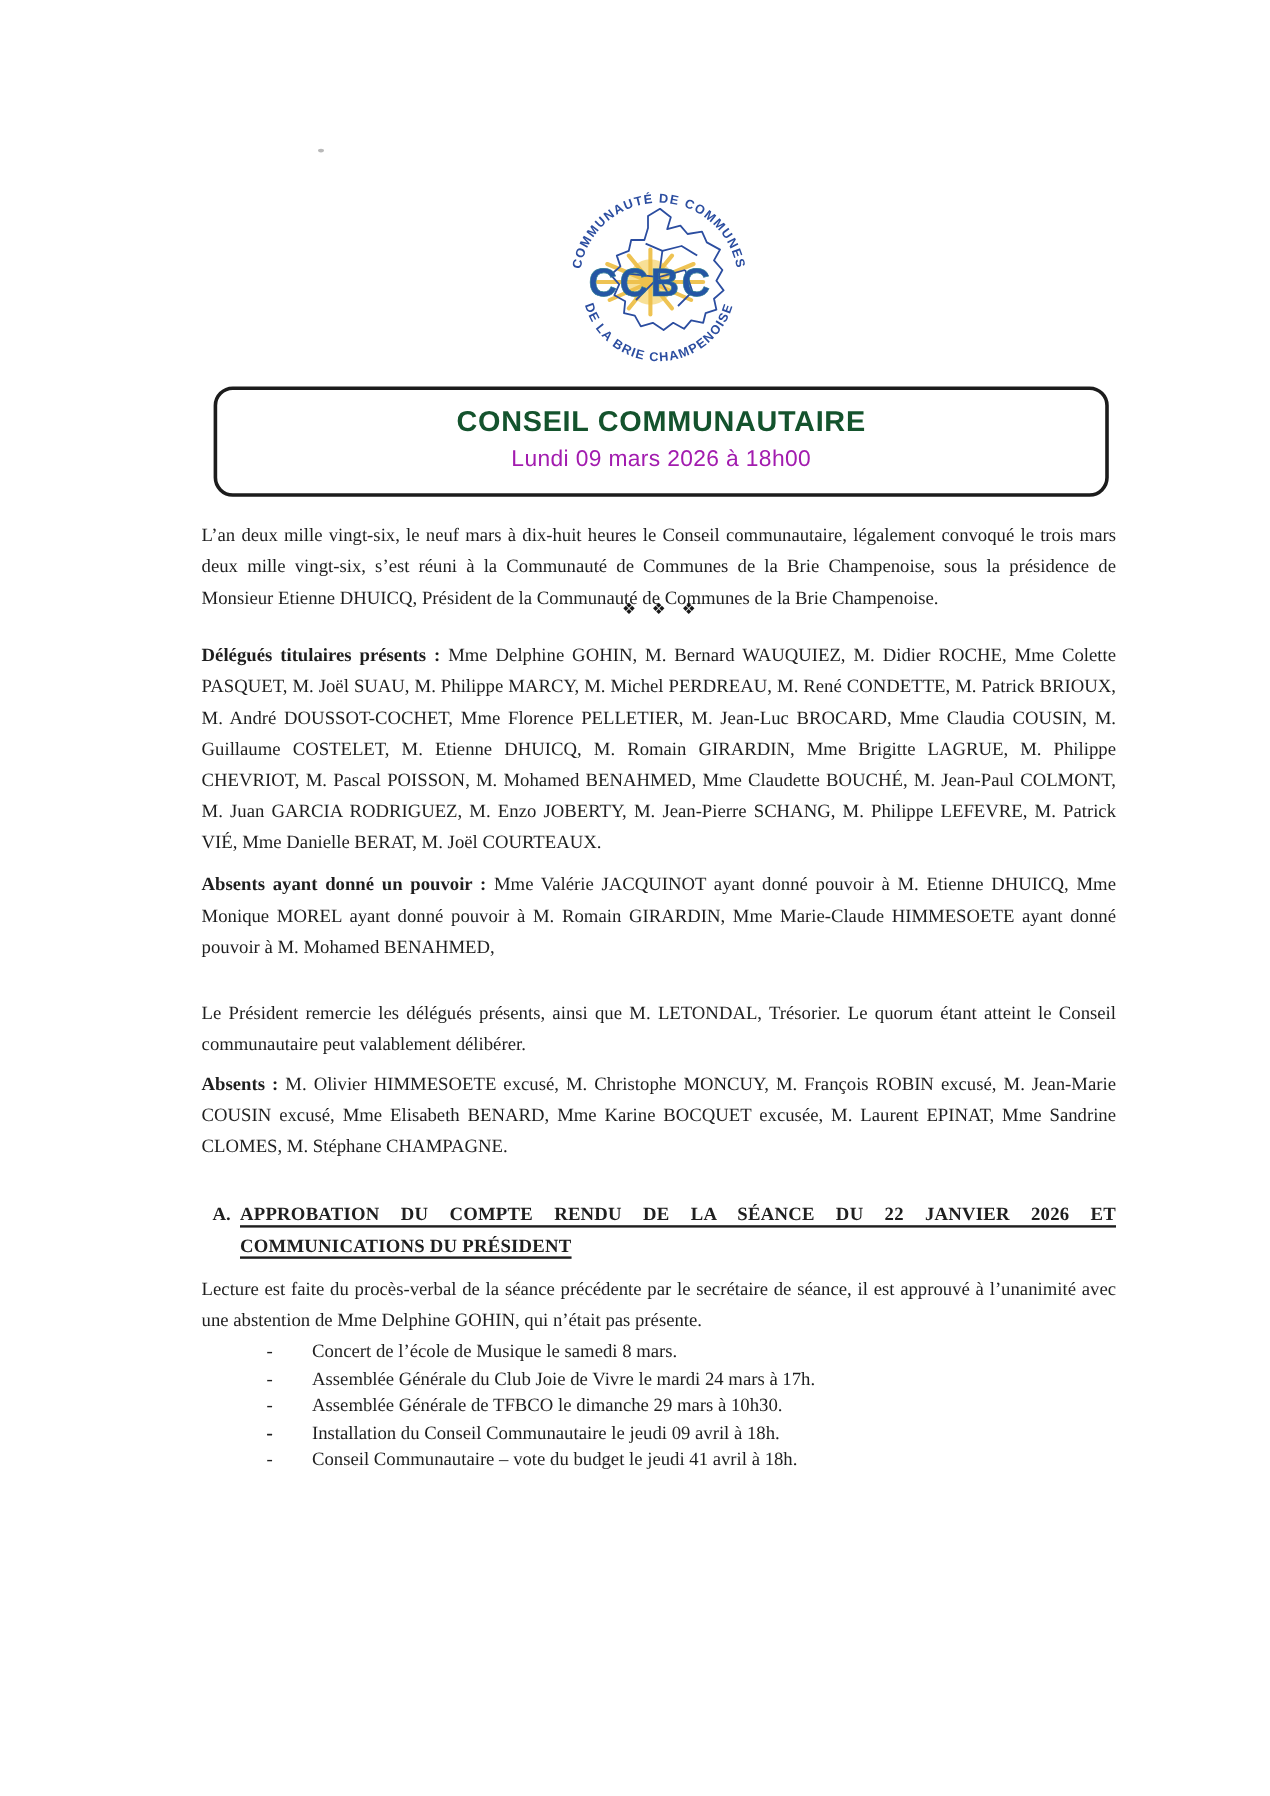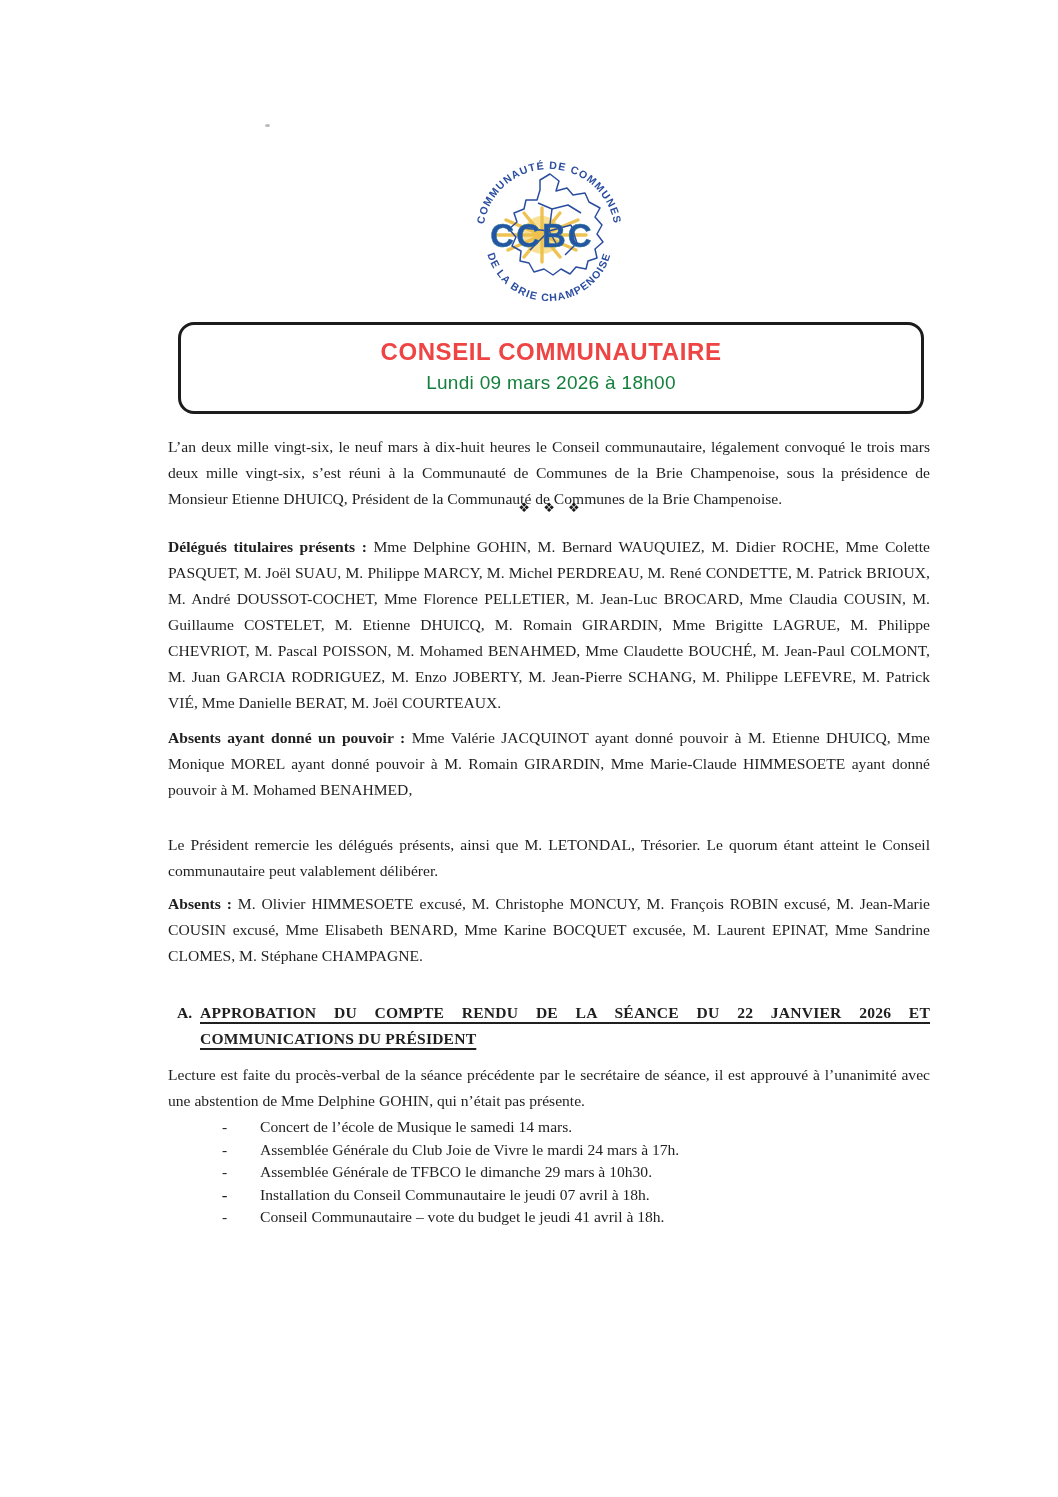--- a/index.html
+++ b/index.html
@@ -20,22 +20,22 @@
     letter-spacing:1.1px;fill:#2b4da0;}
   .ccbc-text{font-family:"Liberation Sans",sans-serif;font-size:33px;font-weight:bold;
     letter-spacing:2px;fill:#2456a4;stroke:#2f7d95;stroke-width:0.5px;}
 
   
   .title-box{
     position:absolute;left:178px;top:322px;width:746px;height:92px;
     border:3.5px solid #1c1c1c;border-radius:16px;background:#fff;
     box-sizing:border-box;text-align:center;
   }
-  .title-box .title{margin-top:13px;font-size:24px;font-weight:bold;letter-spacing:0.6px;color:#ef4444;}
-  .title-box .subtitle{margin-top:6px;font-size:19px;color:#15803d;letter-spacing:0.3px;}
+  .title-box .title{margin-top:13px;font-size:24px;font-weight:bold;letter-spacing:0.6px;color:#14532d;}
+  .title-box .subtitle{margin-top:6px;font-size:19px;color:#a21caf;letter-spacing:0.3px;}
 
   
   .content{position:absolute;left:168px;top:0;width:762px;font-family:Liberation Serif, serif;}
   .content p{margin:0;font-size:15.6px;line-height:26px;}
   .just{text-align:justify;}
   .intro{margin-top:434px !important;}
   .ornament{margin-top:-14px;line-height:20px;text-align:center;font-size:13px;
     color:#181818;word-spacing:10px;}
   .p-titulaires{margin-top:16px !important;}
   .p-suppleants{margin-top:14px !important;}
@@ -126,22 +126,22 @@
 
     <div class="agenda">
       <span class="agenda-label">A.</span>
       <span class="agenda-title">APPROBATION DU COMPTE RENDU DE LA SÉANCE DU 22 JANVIER 2026 ET COMMUNICATIONS DU PRÉSIDENT</span>
     </div>
 
     <p class="just p-lecture">Lecture est faite du procès-verbal de la séance précédente par le secrétaire de séance, il est approuvé à l’unanimité avec une abstention de Mme Delphine GOHIN, qui n’était pas présente.</p>
 
 
     <ul class="dates">
-      <li><span class="dash">-</span><span>Concert de l’école de Musique le samedi 14 mars.</span></li>
+      <li><span class="dash">-</span><span>Concert de l’école de Musique le samedi 8 mars.</span></li>
       <li><span class="dash">-</span><span>Assemblée Générale du Club Joie de Vivre le mardi 24 mars à 17h.</span></li>
       <li><span class="dash">-</span><span>Assemblée Générale de TFBCO le dimanche 29 mars à 10h30.</span></li>
       <li><span class="dash">-</span></li>
-      <li><span class="dash">-</span><span>Installation du Conseil Communautaire le jeudi 07 avril à 18h.</span></li>
+      <li><span class="dash">-</span><span>Installation du Conseil Communautaire le jeudi 09 avril à 18h.</span></li>
       <li><span class="dash">-</span><span>Conseil Communautaire – vote du budget le jeudi 41 avril à 18h.</span></li>
     </ul>
 
   </div>
 </div>
 
 </body></html>

